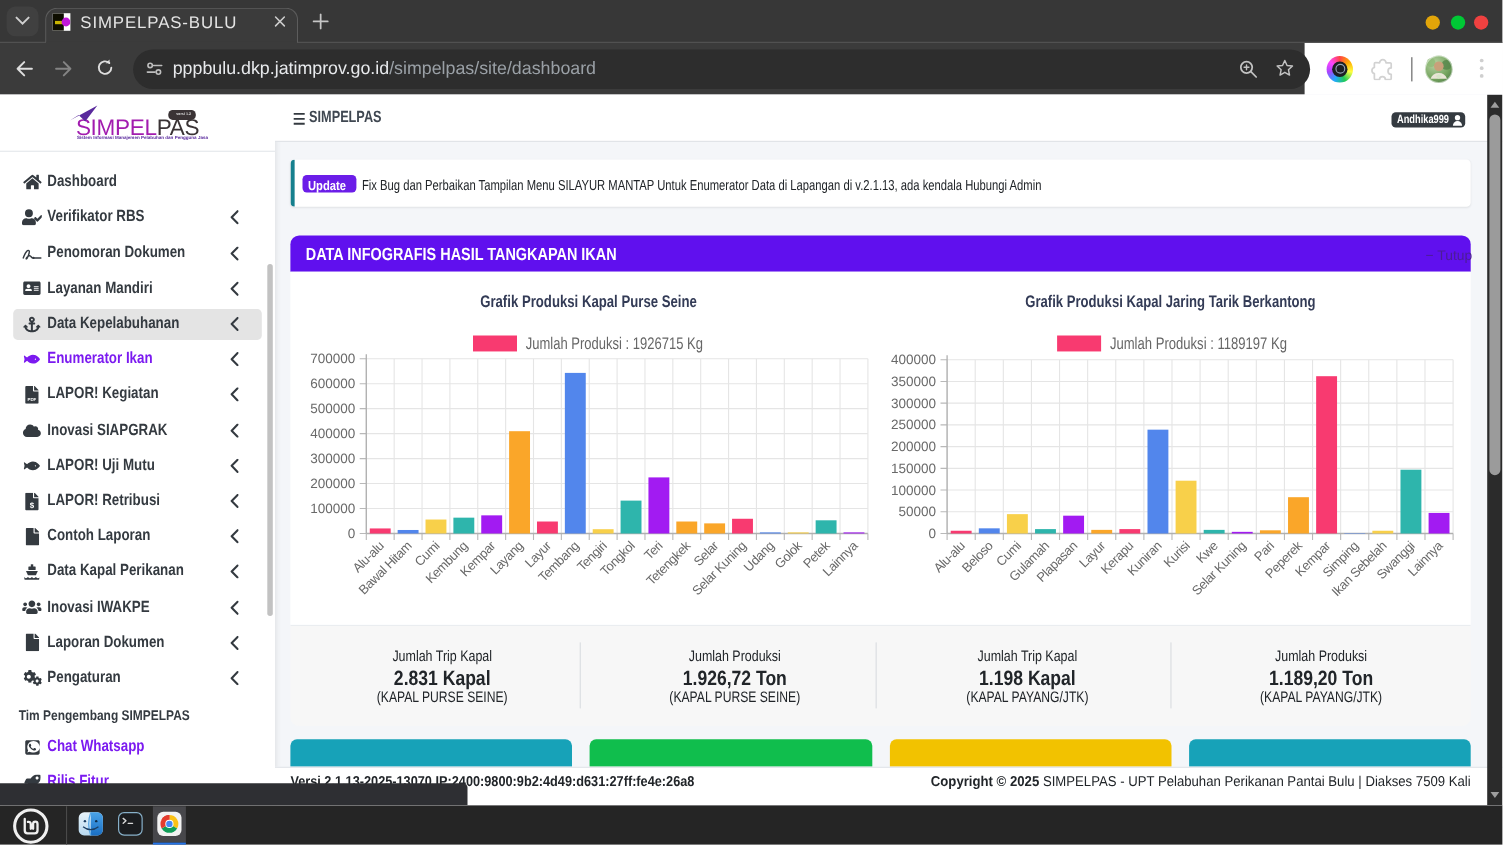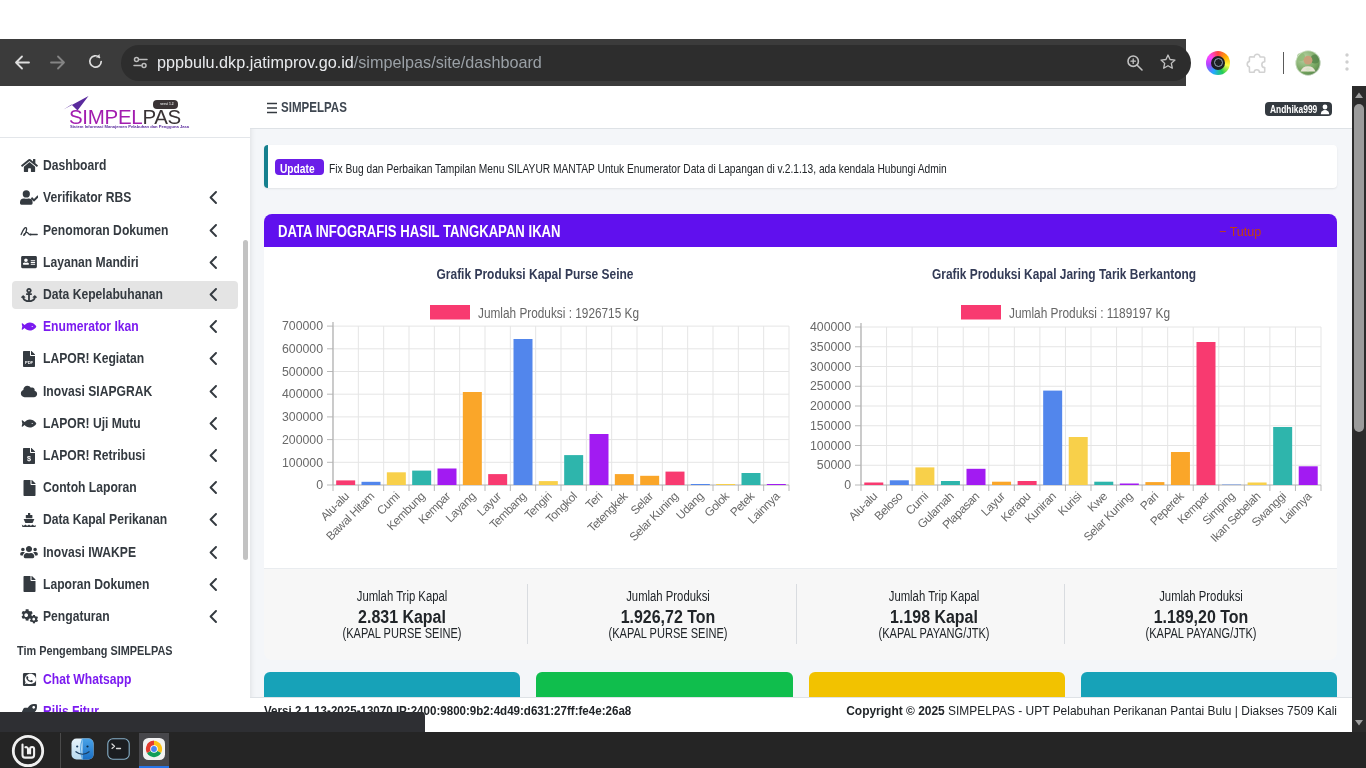--- a/index.html
+++ b/index.html
@@ -2,20 +2,47 @@
 <html><head><meta charset="utf-8">
 <style>
 *{margin:0;padding:0;box-sizing:border-box}
 html,body{width:1366px;height:768px;overflow:hidden;background:#fff}
 body{font-family:"Liberation Sans",sans-serif}
 #root{position:relative;width:1366px;height:768px;overflow:hidden}
 .abs{position:absolute}
 </style></head><body>
 <div id="root">
 
+<div class="abs" style="left:0;top:0;width:1366px;height:39px;background:#373737">
+  <div class="abs" style="left:0;bottom:0;width:1366px;height:1px;background:#565656"></div>
+  <div class="abs" style="left:6px;top:6px;width:29px;height:27px;border-radius:8px;background:#404040"></div>
+  <svg class="abs" style="left:13px;top:13px" width="15" height="12" viewBox="0 0 15 12">
+        <path d="M2 3 L7.5 8.5 L13 3" stroke="#cfcfcf" stroke-width="1.8" fill="none" stroke-linecap="round"></path>
+      </svg>
+
+  <div class="abs" style="left:41px;top:7px;width:230px;height:32px;background:#3b3b3b;border:1px solid #5d5d5d;border-bottom:none;border-radius:11px 11px 0 0"></div>
+  <div class="abs" style="left:42px;top:38px;width:228px;height:2px;background:#3b3b3b"></div>
+
+  <div class="abs" style="left:48px;top:12px;width:16px;height:16px;background:#fff;overflow:hidden">
+    <div class="abs" style="left:0;top:0;width:10px;height:16px;background:#0d0d00"></div>
+    <div class="abs" style="left:1.5px;top:6.5px;width:8px;height:3px;background:#c8b400"></div>
+    <div class="abs" style="left:8px;top:4px;width:8px;height:8px;border-radius:50%;background:#c018d8"></div>
+  </div>
+  <div class="abs" style="left:73px;top:11.5px;font-size:15.3px;color:#e4e4e4;letter-spacing:.8px">SIMPELPAS-BULU</div>
+  <svg class="abs" style="left:249px;top:14px" width="11" height="11" viewBox="0 0 11 11">
+        <path d="M1.5 1.5 L9.5 9.5 M9.5 1.5 L1.5 9.5" stroke="#cdcdcd" stroke-width="1.4" stroke-linecap="round"></path>
+      </svg>
+  <svg class="abs" style="left:284px;top:12px" width="15" height="15" viewBox="0 0 15 15">
+        <path d="M7.5 1 V14 M1 7.5 H14" stroke="#c6c6c6" stroke-width="1.6" stroke-linecap="round"></path>
+      </svg>
+
+  <div class="abs" style="left:1295.8px;top:14px;width:13px;height:13px;border-radius:50%;background:#e2a509"></div>
+  <div class="abs" style="left:1318.5px;top:14px;width:13px;height:13px;border-radius:50%;background:#00c835"></div>
+  <div class="abs" style="left:1340.3px;top:14px;width:13px;height:13px;border-radius:50%;background:#ef4140"></div>
+</div>
 
 <div class="abs" style="left:0;top:39px;width:1186px;height:47px;background:#3b3b3b">
   <svg class="abs" style="left:13px;top:15px" width="18" height="17" viewBox="0 0 18 17">
         <path d="M16 8.5 H3 M9 2.5 L3 8.5 L9 14.5" stroke="#dedede" stroke-width="1.8" fill="none" stroke-linecap="round" stroke-linejoin="round"></path>
       </svg>
   <svg class="abs" style="left:49px;top:15px" width="18" height="17" viewBox="0 0 18 17">
         <path d="M2 8.5 H15 M9 2.5 L15 8.5 L9 14.5" stroke="#848484" stroke-width="1.8" fill="none" stroke-linecap="round" stroke-linejoin="round"></path>
       </svg>
   <svg class="abs" style="left:87px;top:14px" width="17" height="17" viewBox="0 0 17 17">
         <path d="M14.2 8.5 a5.7 5.7 0 1 1 -1.8 -4.2" stroke="#dedede" stroke-width="1.7" fill="none" stroke-linecap="round"></path>
@@ -349,21 +376,21 @@
         <path d="M.8 10.3 a4.2 4.2 0 0 1 8.4 0 z" fill="#fff"></path>
       </svg>
 
   <div class="abs" style="left:264px;top:59px;width:1073px;height:43px;background:#fff;border-radius:4px;border-left:4.5px solid #16808e;box-shadow:0 1px 2px rgba(0,0,0,.08)"></div>
   <div class="abs" style="left:275px;top:73px;width:49px;height:16px;background:#6b1de8;border-radius:4px"></div>
   <div class="abs" style="left:280px;top:75.5px;font-size:12px;font-weight:bold;color:#fff;transform:scaleX(.85);transform-origin:0 0">Update</div>
   <div class="abs" style="left:329px;top:74.5px;font-size:13.2px;color:#212529;white-space:nowrap;transform:scaleX(.775);transform-origin:0 0">Fix Bug dan Perbaikan Tampilan Menu SILAYUR MANTAP Untuk Enumerator Data di Lapangan di v.2.1.13, ada kendala Hubungi Admin</div>
 
   <div class="abs" style="left:264px;top:128px;width:1073px;height:32.5px;background:#6010ee;border-radius:8px 8px 0 0"></div>
   <div class="abs" style="left:278px;top:136.5px;font-size:16px;font-weight:bold;color:#fff;white-space:nowrap;transform:scaleX(.82);transform-origin:0 0">DATA INFOGRAFIS HASIL TANGKAPAN IKAN</div>
-  <div class="abs" style="left:1219px;top:139px;font-size:12.6px;color:#c2410c">− Tutup</div>
+  <div class="abs" style="left:1296px;top:139px;font-size:12.6px;color:#4c1d95">− Tutup</div>
   <div class="abs" style="left:264px;top:160.5px;width:1073px;height:321.5px;background:#fff"></div>
 
   <div class="abs" style="left:264px;top:482px;width:1073px;height:92px;background:#f7f7f7;border-top:1px solid #e9ecef;border-radius:0 0 8px 8px"></div>
 <div class="abs" style="left:402.0px;top:503px;width:260px;margin-left:-130px;text-align:center;font-size:13.8px;color:#212529;transform:scaleX(.82)">Jumlah Trip Kapal</div>
       <div class="abs" style="left:402.0px;top:520px;width:260px;margin-left:-130px;text-align:center;font-size:18.8px;font-weight:bold;color:#212529;transform:scaleX(.85)">2.831 Kapal</div>
       <div class="abs" style="left:402.0px;top:540px;width:260px;margin-left:-130px;text-align:center;font-size:13.8px;color:#212529;transform:scaleX(.8)">(KAPAL PURSE SEINE)</div>
       <div class="abs" style="left:668.0px;top:503px;width:260px;margin-left:-130px;text-align:center;font-size:13.8px;color:#212529;transform:scaleX(.82)">Jumlah Produksi</div>
       <div class="abs" style="left:668.0px;top:520px;width:260px;margin-left:-130px;text-align:center;font-size:18.8px;font-weight:bold;color:#212529;transform:scaleX(.85)">1.926,72 Ton</div>
       <div class="abs" style="left:668.0px;top:540px;width:260px;margin-left:-130px;text-align:center;font-size:13.8px;color:#212529;transform:scaleX(.8)">(KAPAL PURSE SEINE)</div>
       <div class="abs" style="left:527.0px;top:498px;width:1px;height:60px;background:#d9dce0"></div>

